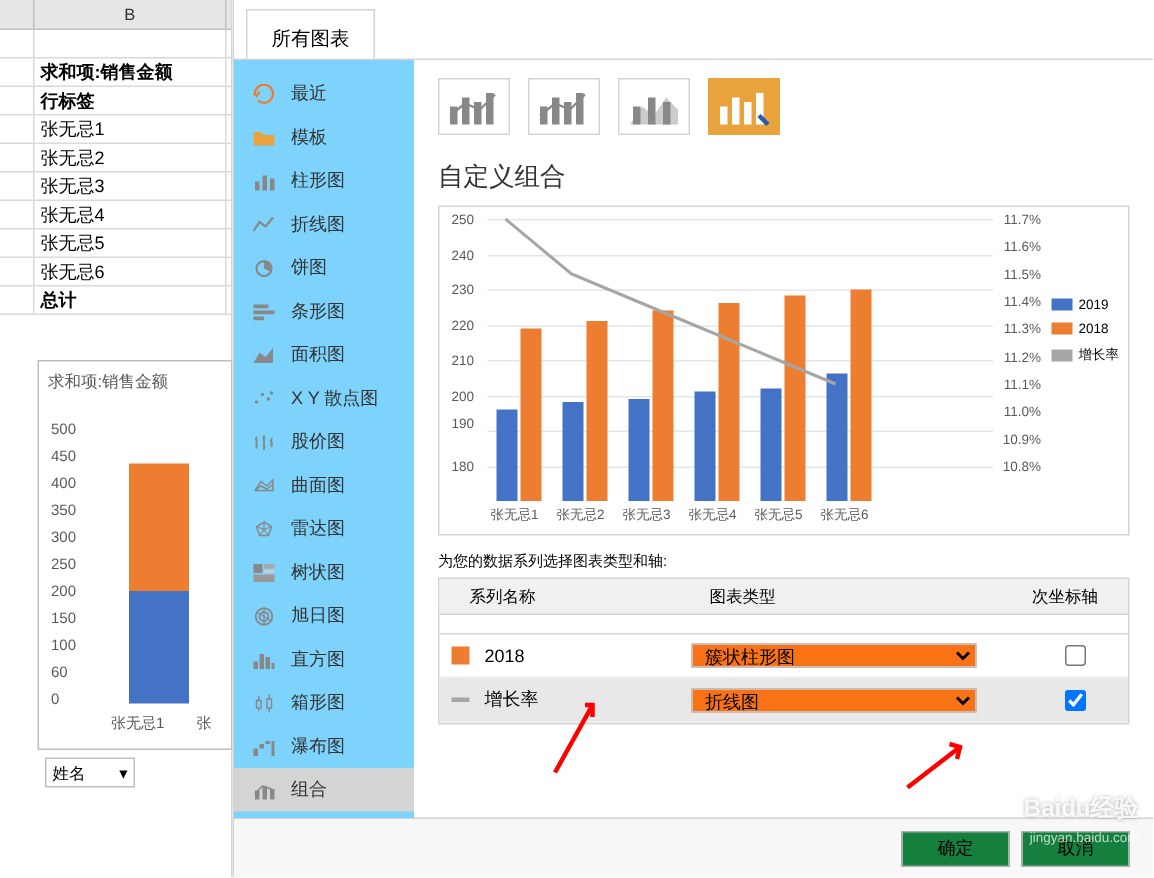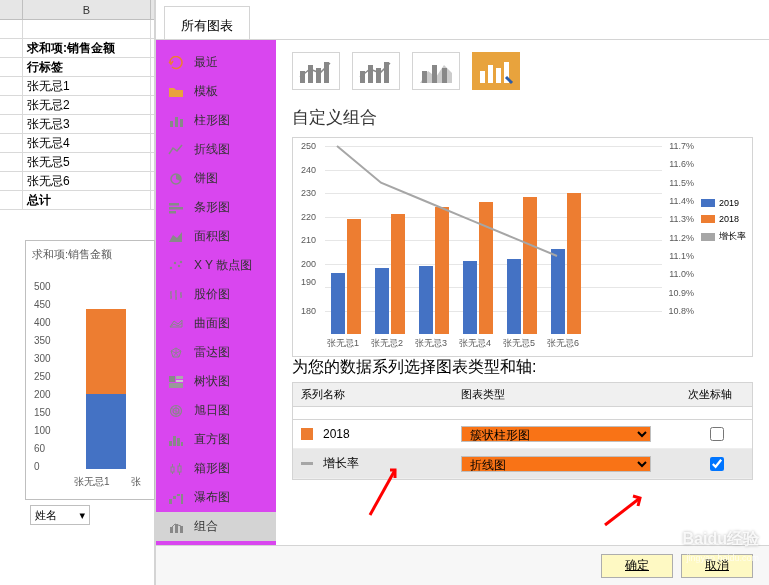--- a/index.html
+++ b/index.html
@@ -21,21 +21,21 @@
 .mini-bar { position: absolute; width: 40px; }
 .mini-xlabel { position: absolute; bottom: 10px; font-size: 10px; color: #595959; }
 
 .filter-btn { position: absolute; left: 30px; top: 505px; width: 60px; height: 20px; border: 1px solid #bfbfbf; background: #fff; font-size: 11px; display: flex; align-items: center; justify-content: space-between; padding: 0 4px; }
 
 .dialog { position: absolute; left: 155px; top: 0; width: 614px; height: 585px; background: #fff; border-left: 1px solid #d4d4d4; }
 .dialog-tabs { height: 40px; border-bottom: 1px solid #d4d4d4; display: flex; padding-left: 8px; }
 .dialog-tab { padding: 10px 16px; font-size: 13px; border: 1px solid #d4d4d4; border-bottom: none; background: #fff; margin-top: 6px; }
 
 .dialog-body { display: flex; height: 505px; }
-.chart-type-list { width: 120px; background: #d946ef; padding: 8px 0; overflow-y: auto; }
+.chart-type-list { width: 120px; background: #7dd3fc; padding: 8px 0; overflow-y: auto; }
 .type-item { display: flex; align-items: center; padding: 6px 12px; font-size: 12px; color: #333; cursor: pointer; gap: 10px; }
 .type-item.selected { background: #d4d4d4; }
 .type-icon { width: 16px; height: 14px; flex-shrink: 0; }
 
 .right-panel { flex: 1; padding: 12px 16px; overflow: hidden; }
 .subtype-row { display: flex; gap: 12px; margin-bottom: 16px; }
 .subtype { width: 48px; height: 38px; border: 1px solid #d4d4d4; display: flex; align-items: center; justify-content: center; }
 .subtype.active { background: #e8a33d; border-color: #e8a33d; }
 .subtype svg { width: 36px; height: 28px; }
 
@@ -45,35 +45,35 @@
 .pc-yaxis { position: absolute; font-size: 9px; color: #595959; }
 .pc-grid { position: absolute; left: 32px; right: 90px; border-top: 1px solid #e6e6e6; }
 .pc-bars { position: absolute; bottom: 22px; left: 36px; }
 .pc-bar { position: absolute; width: 14px; }
 .pc-line { position: absolute; stroke: #a6a6a6; stroke-width: 2; fill: none; }
 .pc-xlabel { position: absolute; bottom: 6px; font-size: 9px; color: #595959; }
 .pc-legend { position: absolute; right: 6px; top: 60px; font-size: 9px; }
 .pc-legend-item { display: flex; align-items: center; gap: 4px; margin-bottom: 6px; }
 .pc-legend-swatch { width: 14px; height: 8px; }
 
-.series-label { font-size: 16px; margin: 0 0 4px; }
+.series-label { font-size: 10px; margin: 10px 0 4px; }
 .series-table { border: 1px solid #d4d4d4; width: 100%; }
 .series-header { display: flex; background: #f0f0f0; border-bottom: 1px solid #d4d4d4; font-size: 11px; }
-.series-header > div { padding: 4px 8px; }
+.series-header > div { padding: 4px 20px; }
 .sh-name { width: 160px; }
 .sh-type { width: 200px; }
 .sh-axis { flex: 1; text-align: right; padding-right: 20px !important; }
 .series-row { display: flex; align-items: center; padding: 6px 8px; border-bottom: 1px solid #eee; font-size: 12px; }
 .sr-swatch { width: 12px; height: 12px; margin-right: 10px; }
 .sr-name { width: 138px; }
 .sr-select { width: 190px; height: 16px; border: 1px solid #bfbfbf; font-size: 12px; padding: 0 4px; background: #f97316; }
 .sr-check { margin-left: auto; margin-right: 20px; width: 14px; height: 14px; }
 
 .dialog-footer { position: absolute; bottom: 0; left: 0; right: 0; height: 40px; border-top: 1px solid #d4d4d4; display: flex; justify-content: flex-end; align-items: center; padding: 0 16px; gap: 8px; background: #f7f7f7; }
-.dlg-btn { width: 72px; height: 24px; border: 1px solid #adadad; background: #fef9c3; font-size: 12px; cursor: pointer; text-decoration: underline; }
+.dlg-btn { width: 72px; height: 24px; border: 1px solid #adadad; background: #15803d; font-size: 12px; cursor: pointer; }
 
 .watermark { position: absolute; right: 10px; bottom: 35px; font-size: 16px; color: rgba(255,255,255,0.85); font-weight: bold; text-shadow: 0 0 3px rgba(0,0,0,0.3); pointer-events: none; }
 .watermark-sub { position: absolute; right: 10px; bottom: 22px; font-size: 9px; color: rgba(255,255,255,0.7); pointer-events: none; }
 
 .arrow { position: absolute; pointer-events: none; }
 .arrow svg { overflow: visible; }
 </style>
 </head>
 <body>
 

